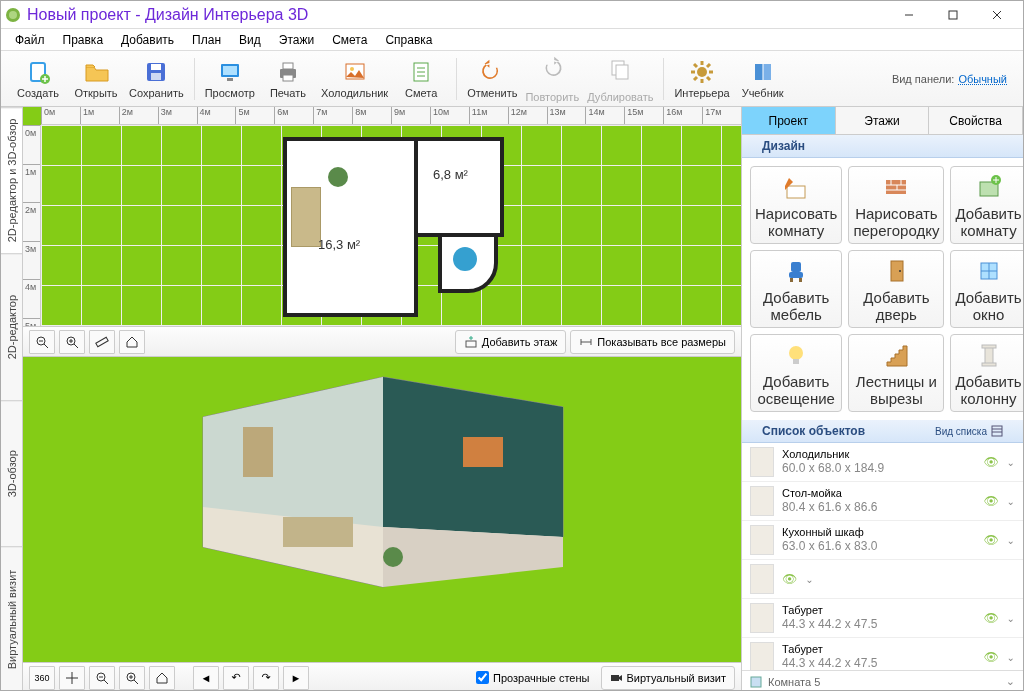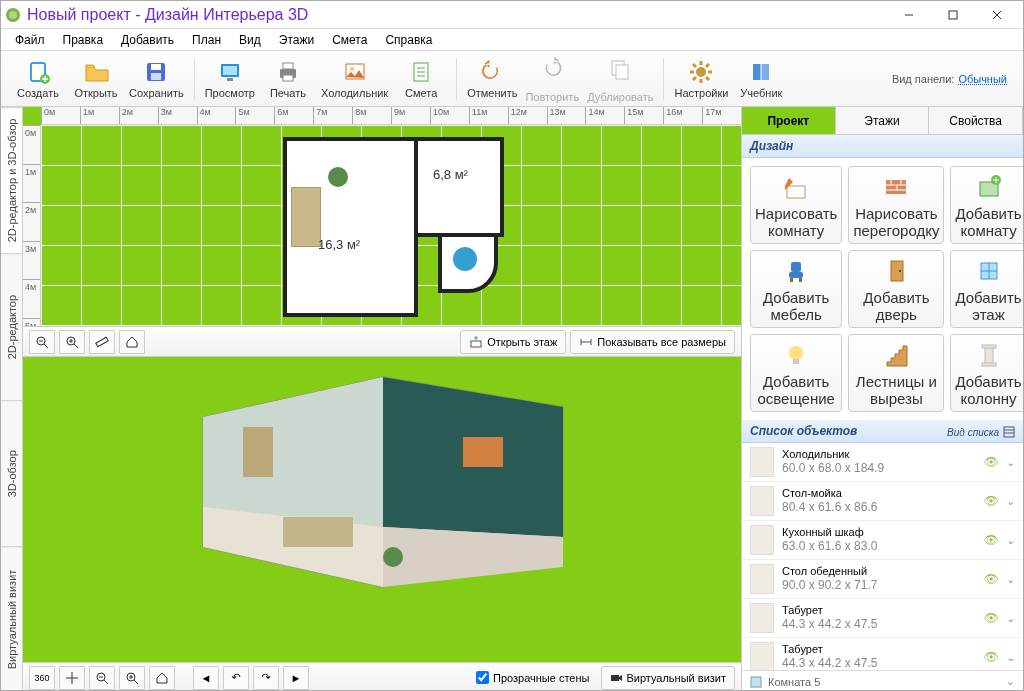--- a/index.html
+++ b/index.html
@@ -35,22 +35,22 @@
 .plan { position:absolute; top:30px; left:260px; width:230px; height:180px; }
 .wall { position:absolute; background:#fff; border:4px solid #222; }
 .roomlabel { position:absolute; font-size:13px; color:#333; }
 .toolrow { position:absolute; bottom:0; left:0; right:0; height:30px; background:linear-gradient(#fdfdfd,#f0f0f0); border-top:1px solid #ccc; display:flex; align-items:center; padding:0 6px; gap:4px; font-size:11px;}
 .tinybtn { width:26px; height:24px; border:1px solid #ccc; border-radius:1px; background:#fafafa; display:flex; align-items:center; justify-content:center; }
 .chipbtn { height:24px; border:1px solid #ccc; border-radius:3px; background:#fafafa; display:flex; align-items:center; padding:0 8px; gap:4px;}
 .renderimg { position:absolute; top:10px; left:120px; width:480px; height:230px; }
 .rightpanel { width:282px; border-left:1px solid #ccc; background:#fff; display:flex; flex-direction:column; }
 .rtabs { display:flex; height:28px; border-bottom:1px solid #ccc; background:#f6f6f6; font-size:12px; }
 .rtab { flex:1; display:flex; align-items:center; justify-content:center; border-right:1px solid #ccc; cursor:default;}
-.rtab.active { background:#84cc16; font-weight:700; }
-.sectionhdr { background:linear-gradient(#eaf2fc,#d6e6f9); border-bottom:1px solid #b8cfeb; padding:4px 8px; font-size:12px; font-weight:bold; color:#2a4d80; display:flex; align-items:flex-end; justify-content:space-between;font-style:italic;}
+.rtab.active { background:#7dd3fc; font-weight:400; }
+.sectionhdr { background:linear-gradient(#eaf2fc,#d6e6f9); border-bottom:1px solid #b8cfeb; padding:4px 20px; font-size:12px; font-weight:bold; color:#2a4d80; display:flex; align-items:center; justify-content:space-between;}
 .dgrid { display:grid; grid-template-columns: repeat(3,1fr); gap:6px; padding:8px; }
 .dbtn { height:78px; border:1px solid #ccc; border-radius:4px; background:linear-gradient(#fff,#f4f4f4); display:flex; flex-direction:column; align-items:center; justify-content:center; font-size:15px; text-align:center; color:#333; padding:4px;}
 .dbtn .dicon { width:30px; height:30px; margin-bottom:3px; display:flex;align-items:center;justify-content:center;}
 .objlist { flex:1; overflow:auto; }
 .objitem { display:flex; align-items:center; padding:4px 8px; border-bottom:1px solid #eee; font-size:11px; gap:8px;}
 .objitem .thumb { width:24px; height:30px; background:#f0ece4; border:1px solid #ddd; flex-shrink:0;}
 .objitem .meta { flex:1; line-height:1.2;}
 .objitem .meta .dim { color:#888; font-size:12px;}
 .objitem .eye { color:#8bc34a; font-size:12px;}
 .objitem .chev { color:#888; font-size:10px;}
@@ -202,21 +202,21 @@
             <line x1="13" y1="20" x2="13" y2="24"></line>
             <line x1="2" y1="13" x2="6" y2="13"></line>
             <line x1="20" y1="13" x2="24" y2="13"></line>
             <line x1="5" y1="5" x2="8" y2="8"></line>
             <line x1="18" y1="18" x2="21" y2="21"></line>
             <line x1="5" y1="21" x2="8" y2="18"></line>
             <line x1="18" y1="8" x2="21" y2="5"></line>
           </g>
         </svg>
       </div>
-      <span>Настройки</span>
+      <span>Интерьера</span>
     </div>
     <div class="tbtn">
       <div class="ticon">
         <svg width="26" height="26" viewBox="0 0 26 26">
           <path d="M5 5h8v16H5z" fill="#4a90d6"></path>
           <path d="M13 5h8v16h-8z" fill="#7ab0e8"></path>
           <line x1="13" y1="5" x2="13" y2="21" stroke="#fff"></line>
         </svg>
       </div>
       <span>Учебник</span>
@@ -305,21 +305,21 @@
               <path d="M2 7 L7 2 L12 7 L12 12 L2 12 Z" fill="none" stroke="#333"></path>
             </svg>
           </div>
         <div style="flex:1"></div>
         <div class="chipbtn">
             <svg width="14" height="14">
               <rect x="2" y="6" width="10" height="6" fill="none" stroke="#555"></rect>
               <line x1="7" y1="1" x2="7" y2="5" stroke="#3a8"></line>
               <line x1="5" y1="3" x2="9" y2="3" stroke="#3a8"></line>
             </svg>
-            <span>Открыть этаж</span>
+            <span>Добавить этаж</span>
           </div>
         <div class="chipbtn">
             <svg width="14" height="14">
               <line x1="2" y1="7" x2="12" y2="7" stroke="#555"></line>
               <line x1="2" y1="4" x2="2" y2="10" stroke="#555"></line>
               <line x1="12" y1="4" x2="12" y2="10" stroke="#555"></line>
             </svg>
             <span>Показывать все размеры</span>
           </div>
       </div>
@@ -452,21 +452,21 @@
           <span>Добавить дверь</span>
         </div>
         <div class="dbtn">
           <div class="dicon">
             <svg width="26" height="26" viewBox="0 0 26 26">
               <rect x="5" y="5" width="16" height="16" fill="#aee0ff" stroke="#4a90d6"></rect>
               <line x1="13" y1="5" x2="13" y2="21" stroke="#4a90d6"></line>
               <line x1="5" y1="13" x2="21" y2="13" stroke="#4a90d6"></line>
             </svg>
           </div>
-          <span>Добавить этаж</span>
+          <span>Добавить окно</span>
         </div>
         <div class="dbtn">
           <div class="dicon">
             <svg width="26" height="26" viewBox="0 0 26 26">
               <circle cx="13" cy="11" r="7" fill="#ffe07a"></circle>
               <rect x="10" y="17" width="6" height="5" fill="#ccc"></rect>
             </svg>
           </div>
           <span>Добавить освещение</span>
         </div>
@@ -523,24 +523,20 @@
           <div class="thumb"></div>
     <div class="meta">
             <div>Кухонный шкаф</div>
             <div class="dim">63.0 x 61.6 x 83.0</div>
           </div>
     <span class="eye">👁</span>
     <span class="chev">⌄</span>
         </div>
         <div class="objitem">
           <div class="thumb"></div>
-    <div class="meta">
-            <div>Стол обеденный</div>
-            <div class="dim">90.0 x 90.2 x 71.7</div>
-          </div>
     <span class="eye">👁</span>
     <span class="chev">⌄</span>
         </div>
         <div class="objitem">
           <div class="thumb"></div>
     <div class="meta">
             <div>Табурет</div>
             <div class="dim">44.3 x 44.2 x 47.5</div>
           </div>
     <span class="eye">👁</span>

